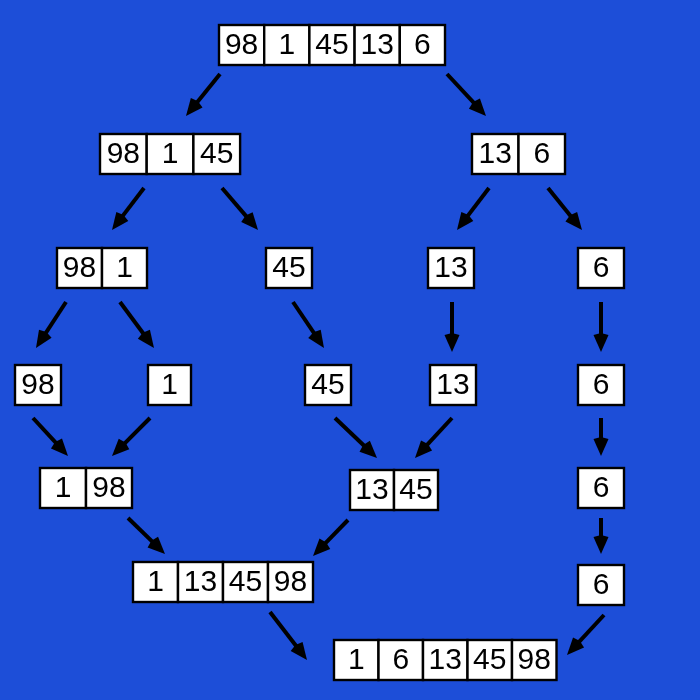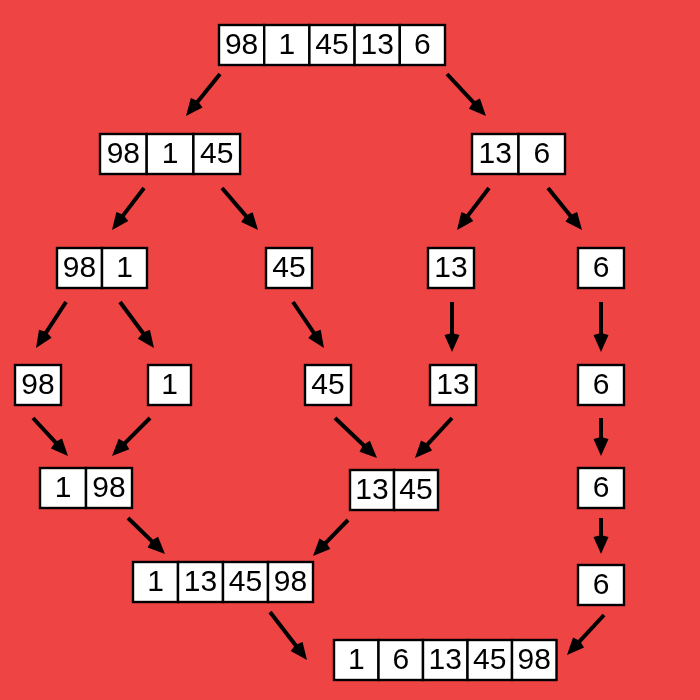--- a/index.html
+++ b/index.html
@@ -10,21 +10,21 @@
   body {
     width: 700px;
     height: 700px;
     font-family: "Liberation Sans", sans-serif;
     overflow: hidden;
   }
   #diagram-root {
     position: relative;
     width: 700px;
     height: 700px;
-    background: #ef4444;
+    background: #1d4ed8;
   }
   svg#merge-sort-svg {
     display: block;
     width: 700px;
     height: 700px;
   }
   .cell-rect {
     fill: #ffffff;
     stroke: #000000;
     stroke-width: 2.4;

